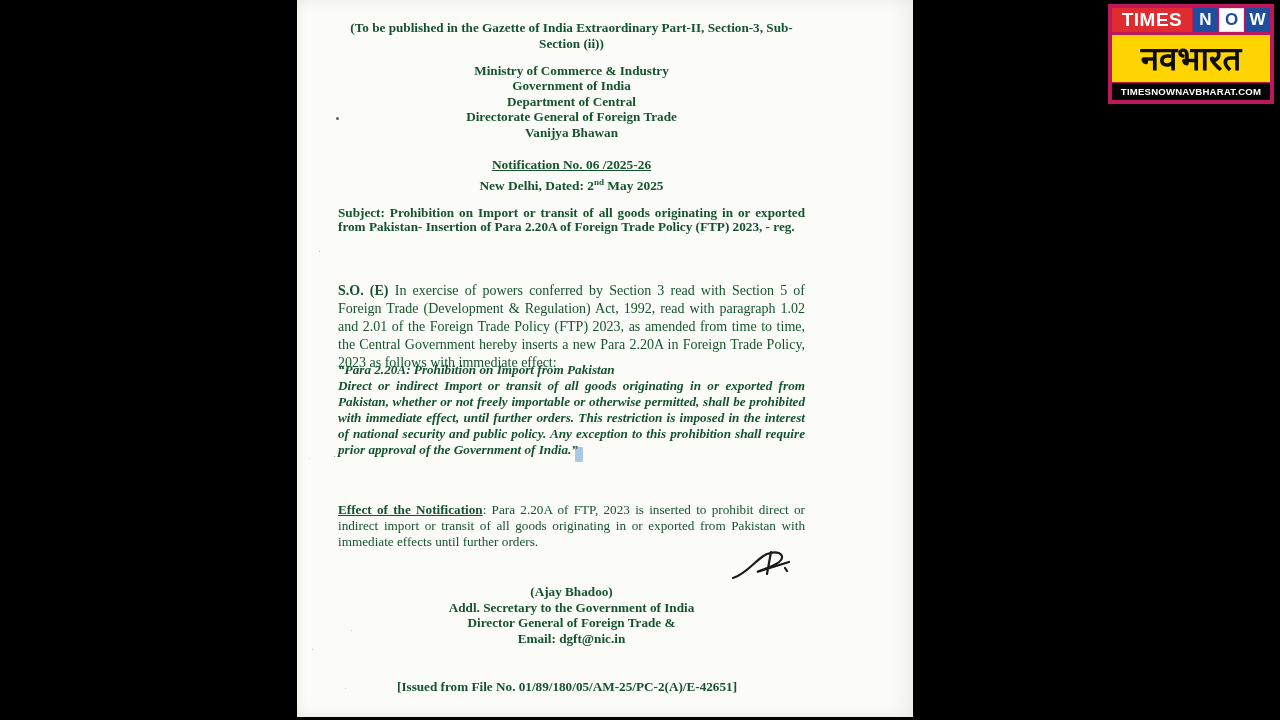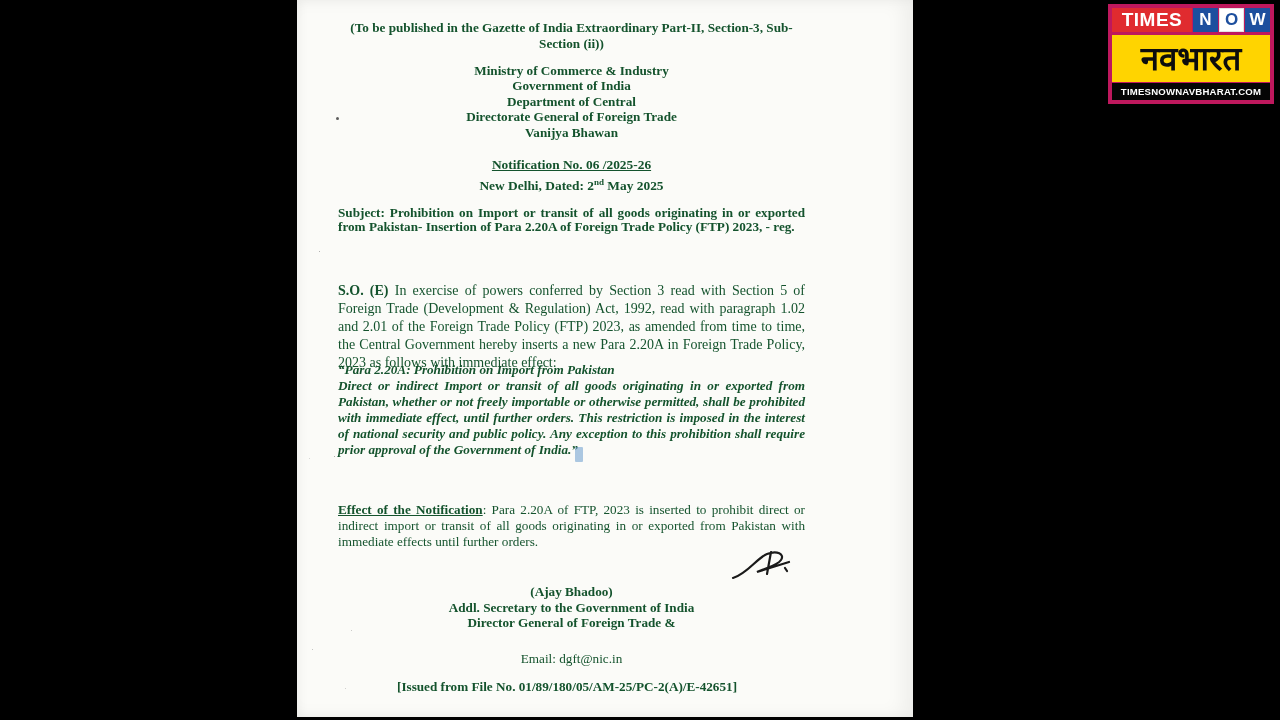--- a/index.html
+++ b/index.html
@@ -25,21 +25,21 @@
 
   #gazette{top:20px;font-size:13.2px;line-height:16px;font-weight:bold;}
   #org{top:63px;font-size:13.2px;line-height:15.4px;font-weight:bold;}
   #notif{top:156px;font-size:13.4px;line-height:17.5px;font-weight:bold;}
   #notif sup{font-size:9px;}
   #subject{top:206px;font-size:13.2px;line-height:14px;font-weight:bold;}
   #so{top:282px;font-size:14px;line-height:18px;}
   #quote{top:362px;font-size:13.2px;line-height:16.1px;}
   #effect{top:502px;font-size:13.2px;line-height:16.2px;}
   #sigblock{top:584px;font-size:13.2px;line-height:15.6px;text-align:center;font-weight:bold;}
-  #sigblock .email{font-weight:normal;margin-top:20px;}
+  #sigblock .email{font-weight:bold;}
   #footer{top:679px;left:100px;width:420px;font-size:13.2px;font-weight:bold;}
 
   .sig-svg{position:absolute;left:430px;top:548px;width:72px;height:36px;}
 
   
   .cursor-artifact{
     position:absolute;left:278px;top:447px;width:8px;height:15px;
     background:rgba(106,156,205,0.55);border-radius:1px;
   }
 

